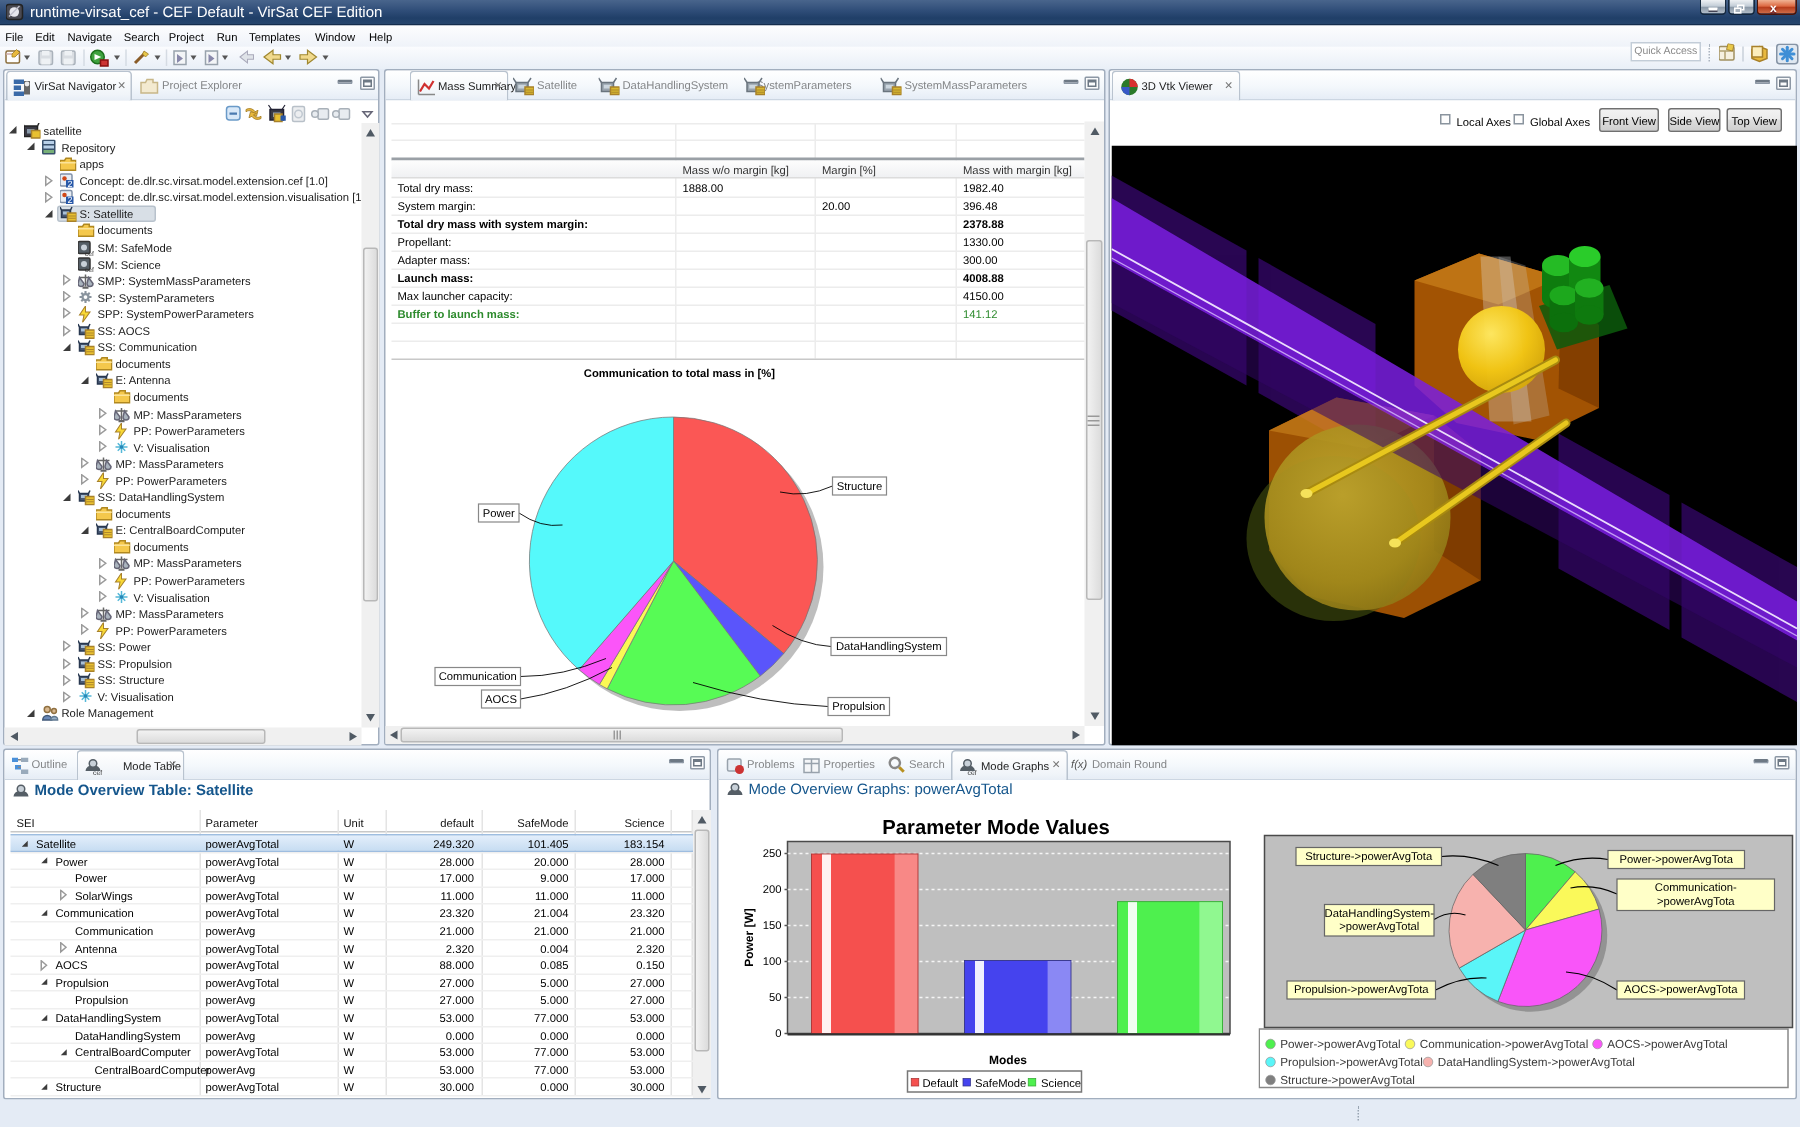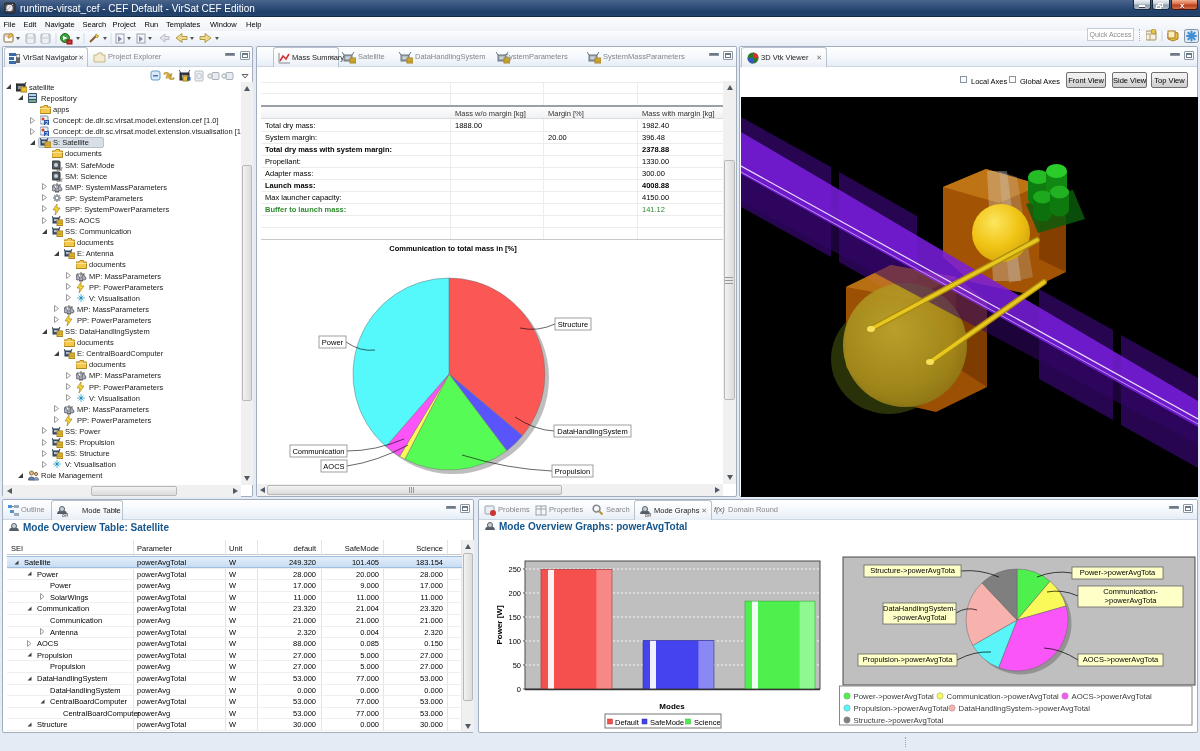--- a/index.html
+++ b/index.html
@@ -929,21 +929,22 @@
  <span style="position:absolute;right:4px;top:0;color:#777;font-size:7px">✕</span></div>
 <div class="tab" style="left:233px;width:80px"><span class="abs" style="left:2px;top:0;font-style:italic;color:#555">f(x)</span><span style="margin-left:16px">Domain Round</span></div>
 <div class="minmax" style="left:690px;top:6px;height:3px;border-top:2px solid #6d7884"></div>
 <div class="minmax" style="left:704px;top:4px">
       <div style="position:absolute;left:1px;top:1px;width:6px;height:5px;border:1px solid #6d7884;border-top-width:2px"></div>
     </div>
 <svg class="abs" style="left:5px;top:21px" width="12" height="12">
       <path d="M1,9 a5,4 0 0 1 10,0 z" fill="#555e66"></path>
       <circle cx="6" cy="4" r="2.5" fill="#c8d0d8" stroke="#555e66"></circle>
     </svg>
-<div class="trow" style="left:20px;top:21px;font-size:10px;font-weight:bold;color:#15568c">Mode Overview Graphs: powerAvgTotal</div>
+<div class="trow" style="left:20px;top:21px;font-size:10px;font-weight:normal;color:#15568c">Mode Overview Graphs: powerAvgTotal</div>
+<div class="abs" style="left:60px;top:44px;width:250px;text-align:center;font-weight:bold;font-size:13.5px">Parameter Mode Values</div>
 <svg class="abs" style="left:0;top:0" width="360" height="234" font-size="7.5px">
 <rect x="46" y="61" width="295" height="128" fill="#bfbfbf" stroke="#4a4a4a"></rect>
 <text x="42" y="191.5" text-anchor="end">0</text>
 <path d="M44,189.0 H46" stroke="#555"></path>
 <path d="M46,165.0 H341" stroke="#fff" stroke-width="1" stroke-dasharray="2,2" opacity="0.85"></path>
 <text x="42" y="167.5" text-anchor="end">50</text>
 <path d="M44,165.0 H46" stroke="#555"></path>
 <path d="M46,141.0 H341" stroke="#fff" stroke-width="1" stroke-dasharray="2,2" opacity="0.85"></path>
 <text x="42" y="143.5" text-anchor="end">100</text>
 <path d="M44,141.0 H46" stroke="#555"></path>

